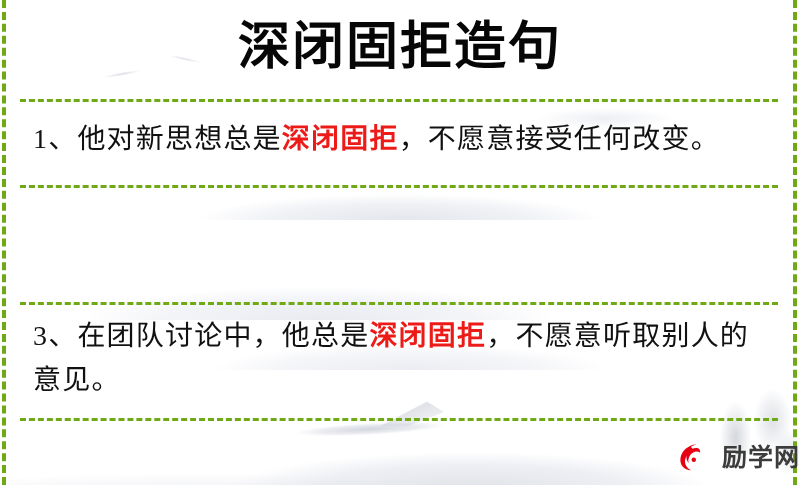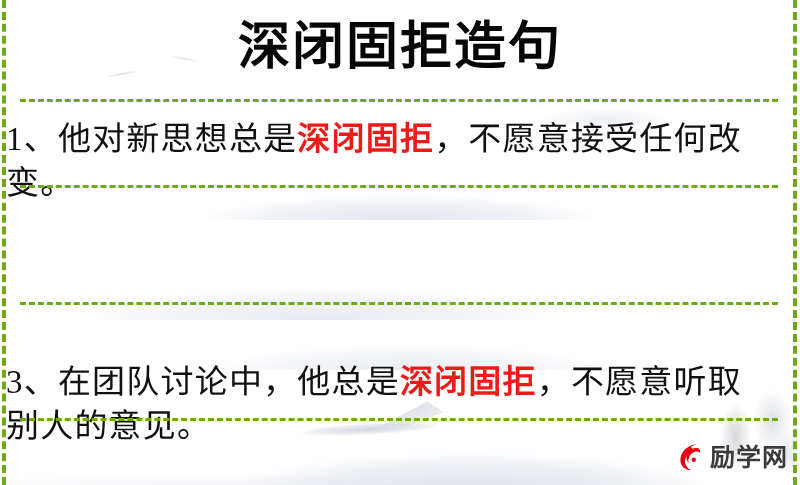--- a/index.html
+++ b/index.html
@@ -137,46 +137,46 @@
     font-size: 52px;
     line-height: 66px;
     font-weight: 700;
     color: #060606;
     letter-spacing: 2px;
   }
 
   
   .row {
     position: absolute;
-    left: 6px;
+    left: 33px;
     width: 742px;
     z-index: 2;
     font-family: "Liberation Serif", "DejaVu Serif", serif;
-    font-size: 33px;
+    font-size: 28px;
     line-height: 44px;
     color: #111111;
     letter-spacing: 1.2px;
   }
   .row .idiom {
     color: #ec1b18;
     font-weight: 700;
   }
 
   #row-1 { top: 117px; }
   #row-2 { top: 196px; }
-  #row-3 { top: 314px; margin-top: 46px; }
+  #row-3 { top: 314px; }
 
   
   .logo {
     position: absolute;
     left: 672px;
     top: 440px;
     display: flex;
     align-items: center;
-    gap: 4px;
+    gap: 16px;
     z-index: 4;
   }
   .logo-mark {
     width: 34px;
     height: 34px;
     flex: 0 0 34px;
     position: relative;
   }
   .logo-text {
     font-family: "Liberation Sans", "DejaVu Sans", sans-serif;

